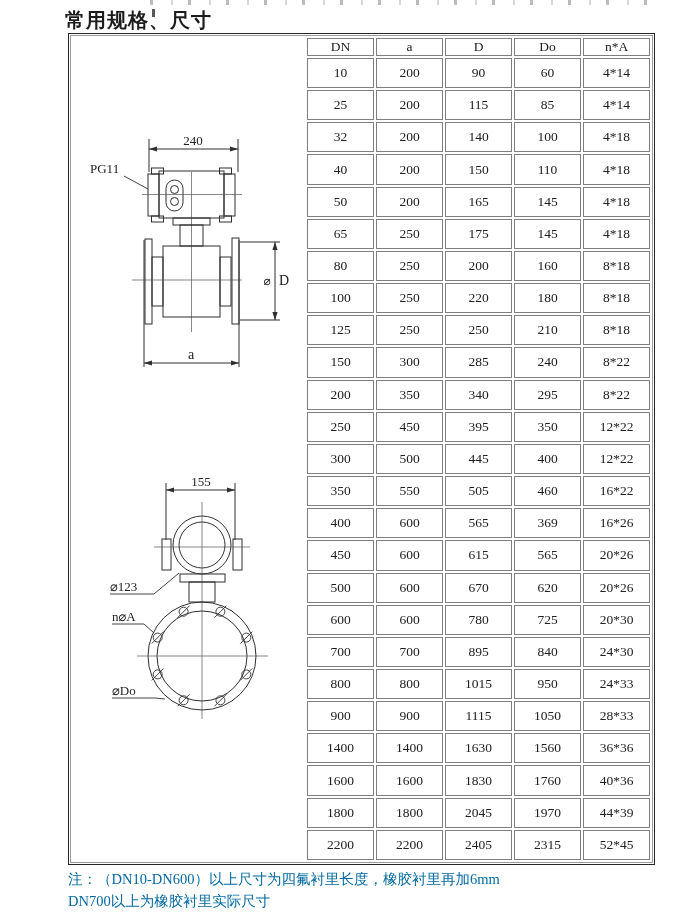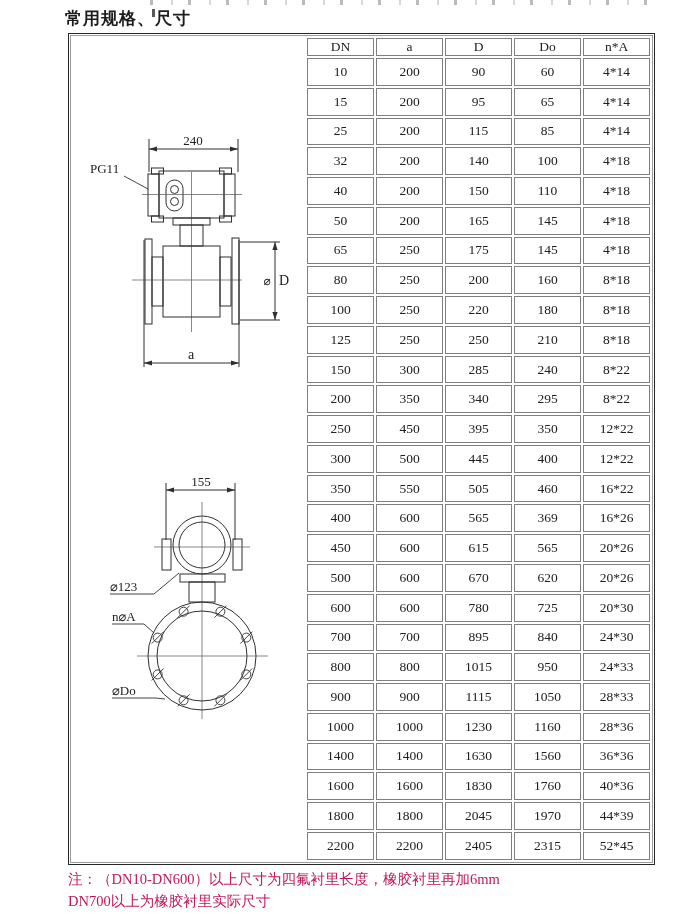--- a/index.html
+++ b/index.html
@@ -7,21 +7,21 @@
     width:677px;height:919px;position:relative;background:#ffffff;
     font-family:"Liberation Serif","DejaVu Serif",serif;color:#1c1c1c;
     overflow:hidden;
   }
   .clipped-strip{
     position:absolute;left:150px;top:0;width:505px;height:5px;opacity:.45;
     background:repeating-linear-gradient(90deg,rgba(40,40,40,.7) 0 3px,transparent 3px 21px,rgba(40,40,40,.4) 21px 23px,transparent 23px 38px);
   }
   .clipped-tick{position:absolute;left:152px;top:9px;width:3px;height:8px;background:#3a3a3a;opacity:.85;}
   .page-title{
-    position:absolute;left:65px;top:7px;font-size:17px;font-weight:600;letter-spacing:1px;font-family:Liberation Mono, monospace;
+    position:absolute;left:65px;top:7px;font-size:20px;font-weight:600;letter-spacing:1px;font-family:Liberation Mono, monospace;
   }
   .outer-box{
     position:absolute;left:68px;top:33px;width:587px;height:832px;
     border:1px solid #262626;box-sizing:border-box;background:#fff;
   }
   .outer-box-inner{
     position:absolute;left:1px;top:1px;right:1px;bottom:1px;
     border:1px solid #9b9b9b;pointer-events:none;
   }
   svg.drawings{position:absolute;left:1px;top:1px;}
@@ -30,21 +30,21 @@
     position:absolute;top:2px;right:2px;bottom:2px;left:236px;
   }
   .spec-table table{
     width:100%;height:100%;border-collapse:separate;border-spacing:2px;table-layout:fixed;
   }
   .spec-table th,.spec-table td{
     border:1px solid #7f7f7f;text-align:center;vertical-align:middle;
     font-size:13.5px;font-weight:normal;padding:0;color:#202020;background:#fff;
   }
   .notes{
-    position:absolute;left:68px;top:868px;width:580px;font-size:14.5px;line-height:22px;color:#be185d;
+    position:absolute;left:68px;top:868px;width:580px;font-size:14.5px;line-height:22px;color:#0369a1;
   }
 </style>
 </head>
 <body>
 
 <div class="clipped-strip"></div>
 <div class="clipped-tick"></div>
 
 <div class="page-title">常用规格、尺寸</div>
 
@@ -183,27 +183,20 @@
       </thead>
       <tbody id="table-body">
           <tr>
             <td>10</td>
             <td>200</td>
             <td>90</td>
             <td>60</td>
             <td>4*14</td>
           </tr>
           <tr>
-            <td>15</td>
-            <td>200</td>
-            <td>95</td>
-            <td>65</td>
-            <td>4*14</td>
-          </tr>
-          <tr>
             <td>25</td>
             <td>200</td>
             <td>115</td>
             <td>85</td>
             <td>4*14</td>
           </tr>
           <tr>
             <td>32</td>
             <td>200</td>
             <td>140</td>
@@ -330,27 +323,20 @@
             <td>24*33</td>
           </tr>
           <tr>
             <td>900</td>
             <td>900</td>
             <td>1115</td>
             <td>1050</td>
             <td>28*33</td>
           </tr>
           <tr>
-            <td>1000</td>
-            <td>1000</td>
-            <td>1230</td>
-            <td>1160</td>
-            <td>28*36</td>
-          </tr>
-          <tr>
             <td>1400</td>
             <td>1400</td>
             <td>1630</td>
             <td>1560</td>
             <td>36*36</td>
           </tr>
           <tr>
             <td>1600</td>
             <td>1600</td>
             <td>1830</td>

